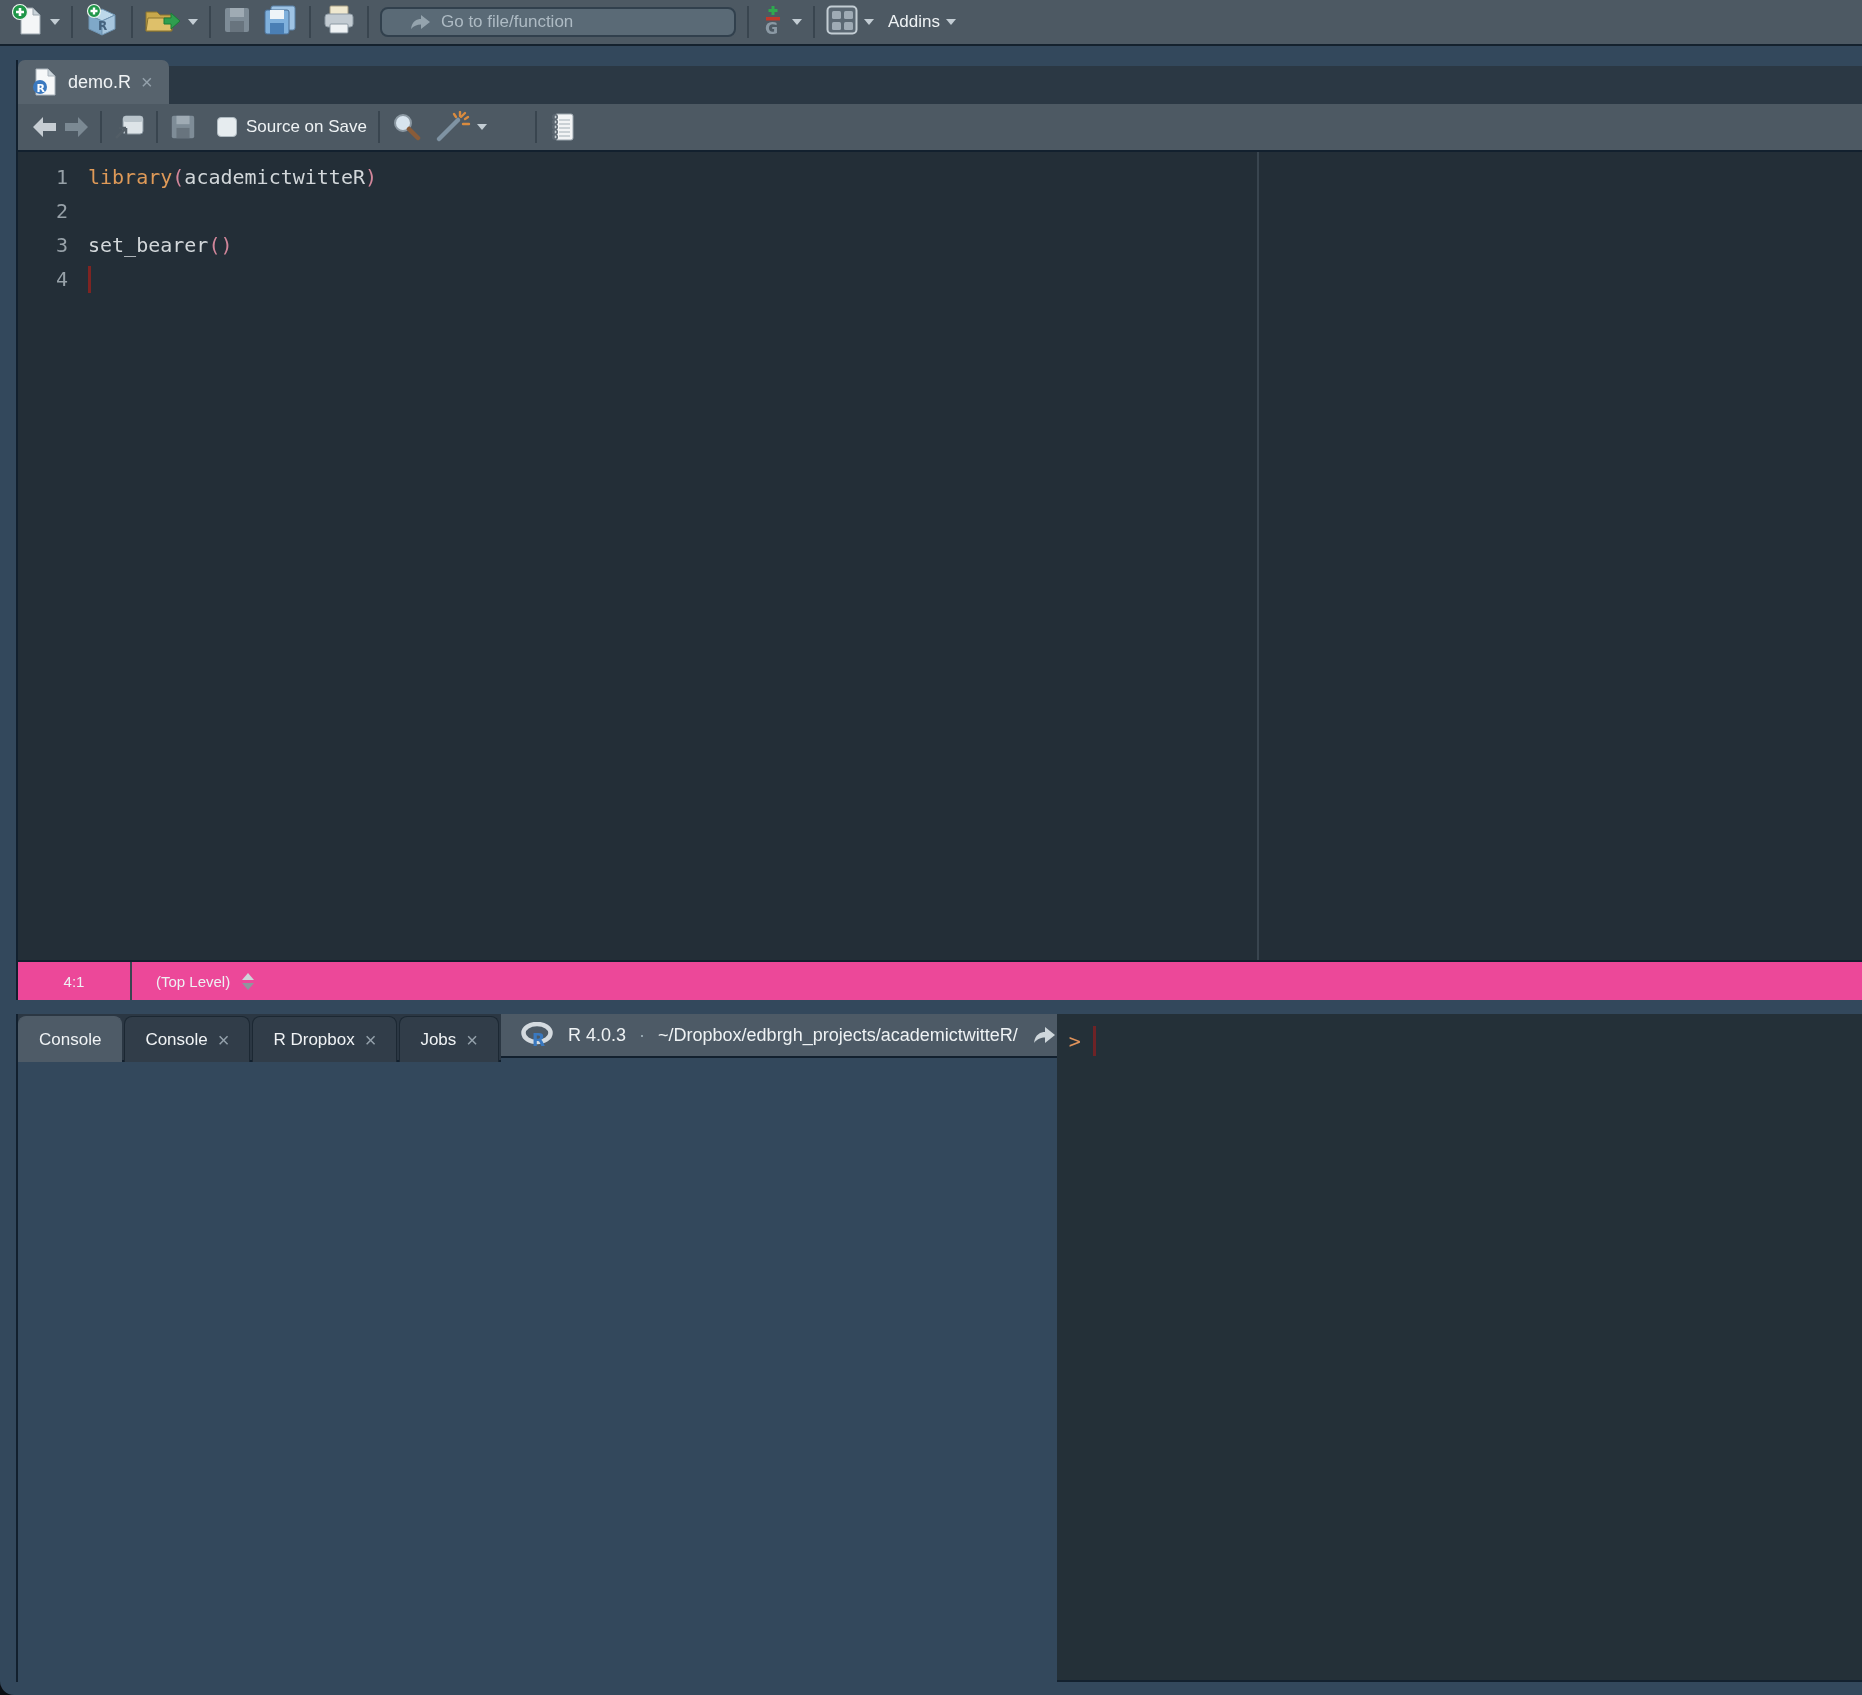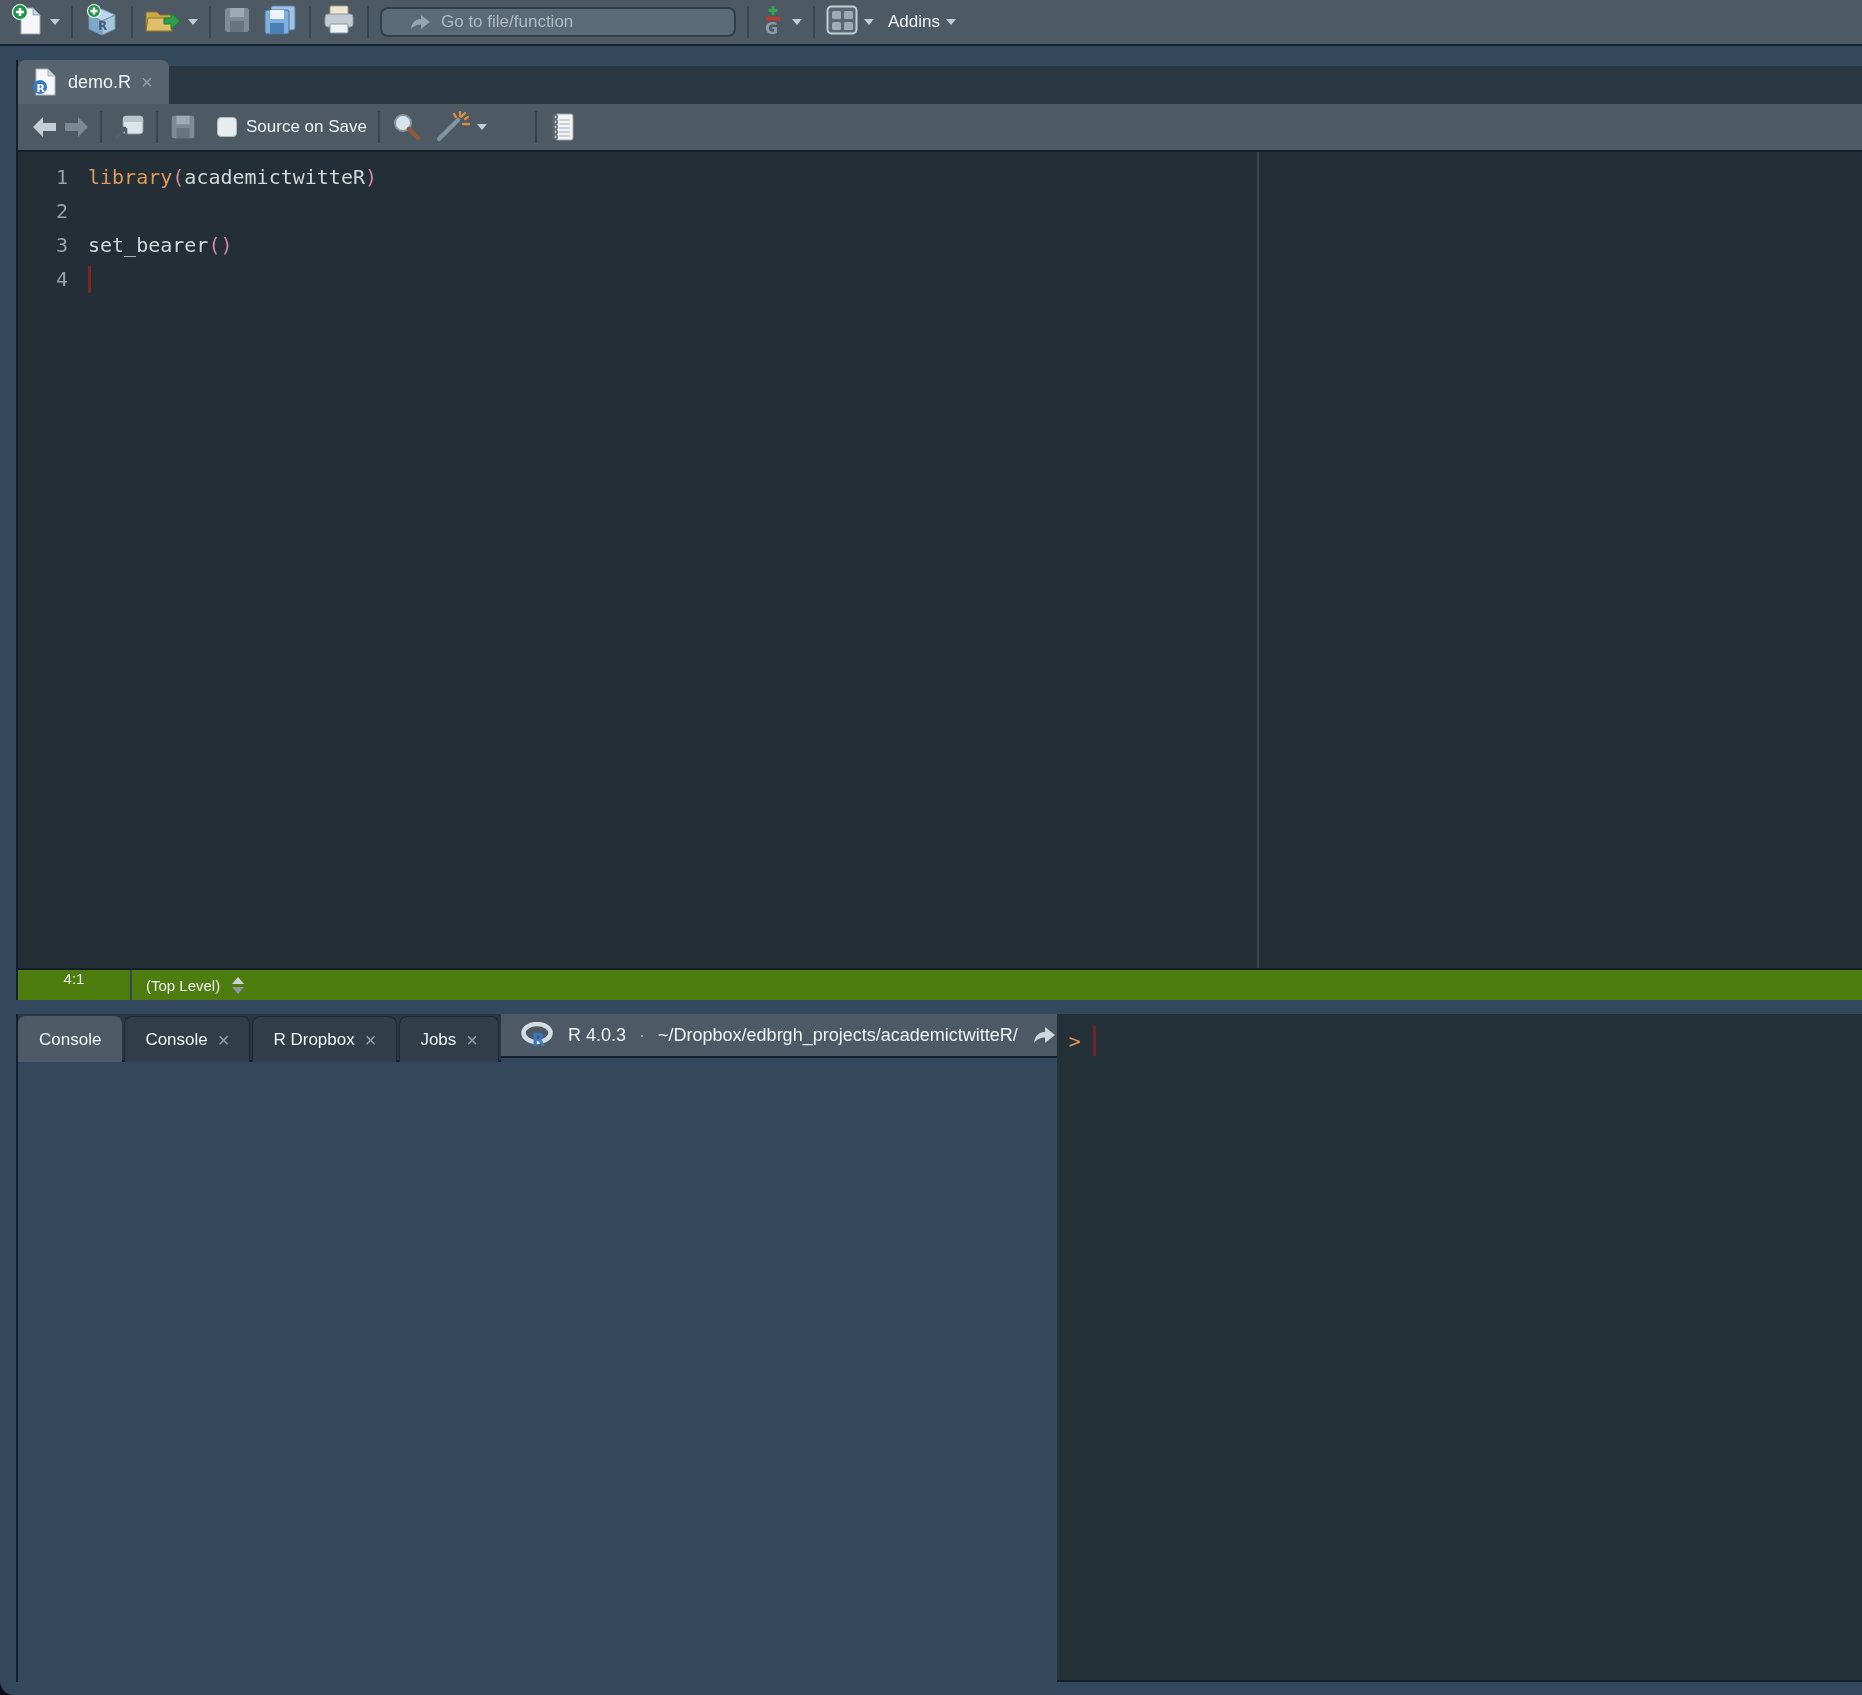--- a/index.html
+++ b/index.html
@@ -60,26 +60,26 @@
   }
   .margin-line { position:absolute; left:1239px; top:0; bottom:0; width:2px; background:#39454f; }
   .code-line { display:flex; height:34px; align-items:center; }
   .gutter { width:70px; flex:none; text-align:right; padding-right:20px; color:#97a1a8; }
   .code { white-space:pre; color:#d2d7da; display:flex; align-items:center; }
   .tok-kw { color:#df9a58; }
   .tok-paren { color:#d2869a; }
   .cursor-bar { display:inline-block; width:3px; height:27px; background:#7e2422; }
 
   .statusbar {
-    height:32px; flex:none; background:#4d7c0f; border-top:2px solid #12202e;
-    display:flex; color:#eef1f3; font-size:15px;
+    height:40px; flex:none; background:#ec4899; border-top:2px solid #12202e;
+    display:flex; align-items:center; color:#eef1f3; font-size:15px;
   }
   .sb-pos { width:112px; flex:none; text-align:center; }
   .sb-div { width:2px; height:100%; background:#3a4651; flex:none; }
-  .sb-scope { display:flex; align-items:center; gap:12px; padding-left:14px; }
+  .sb-scope { display:flex; align-items:center; gap:12px; padding-left:24px; }
   .sort-arrows { display:flex; flex-direction:column; gap:3px; }
   .tri-up { width:0;height:0;border-left:6px solid transparent;border-right:6px solid transparent;border-bottom:7px solid #cdd4d9; }
   .tri-dn { width:0;height:0;border-left:6px solid transparent;border-right:6px solid transparent;border-top:7px solid #8e979e; }
 
   
   .console-pane {
     position:absolute; left:16px; right:0; top:1014px; bottom:13px;
     border-left:2px solid #12202e;
     display:flex; flex-direction:row;
   }

